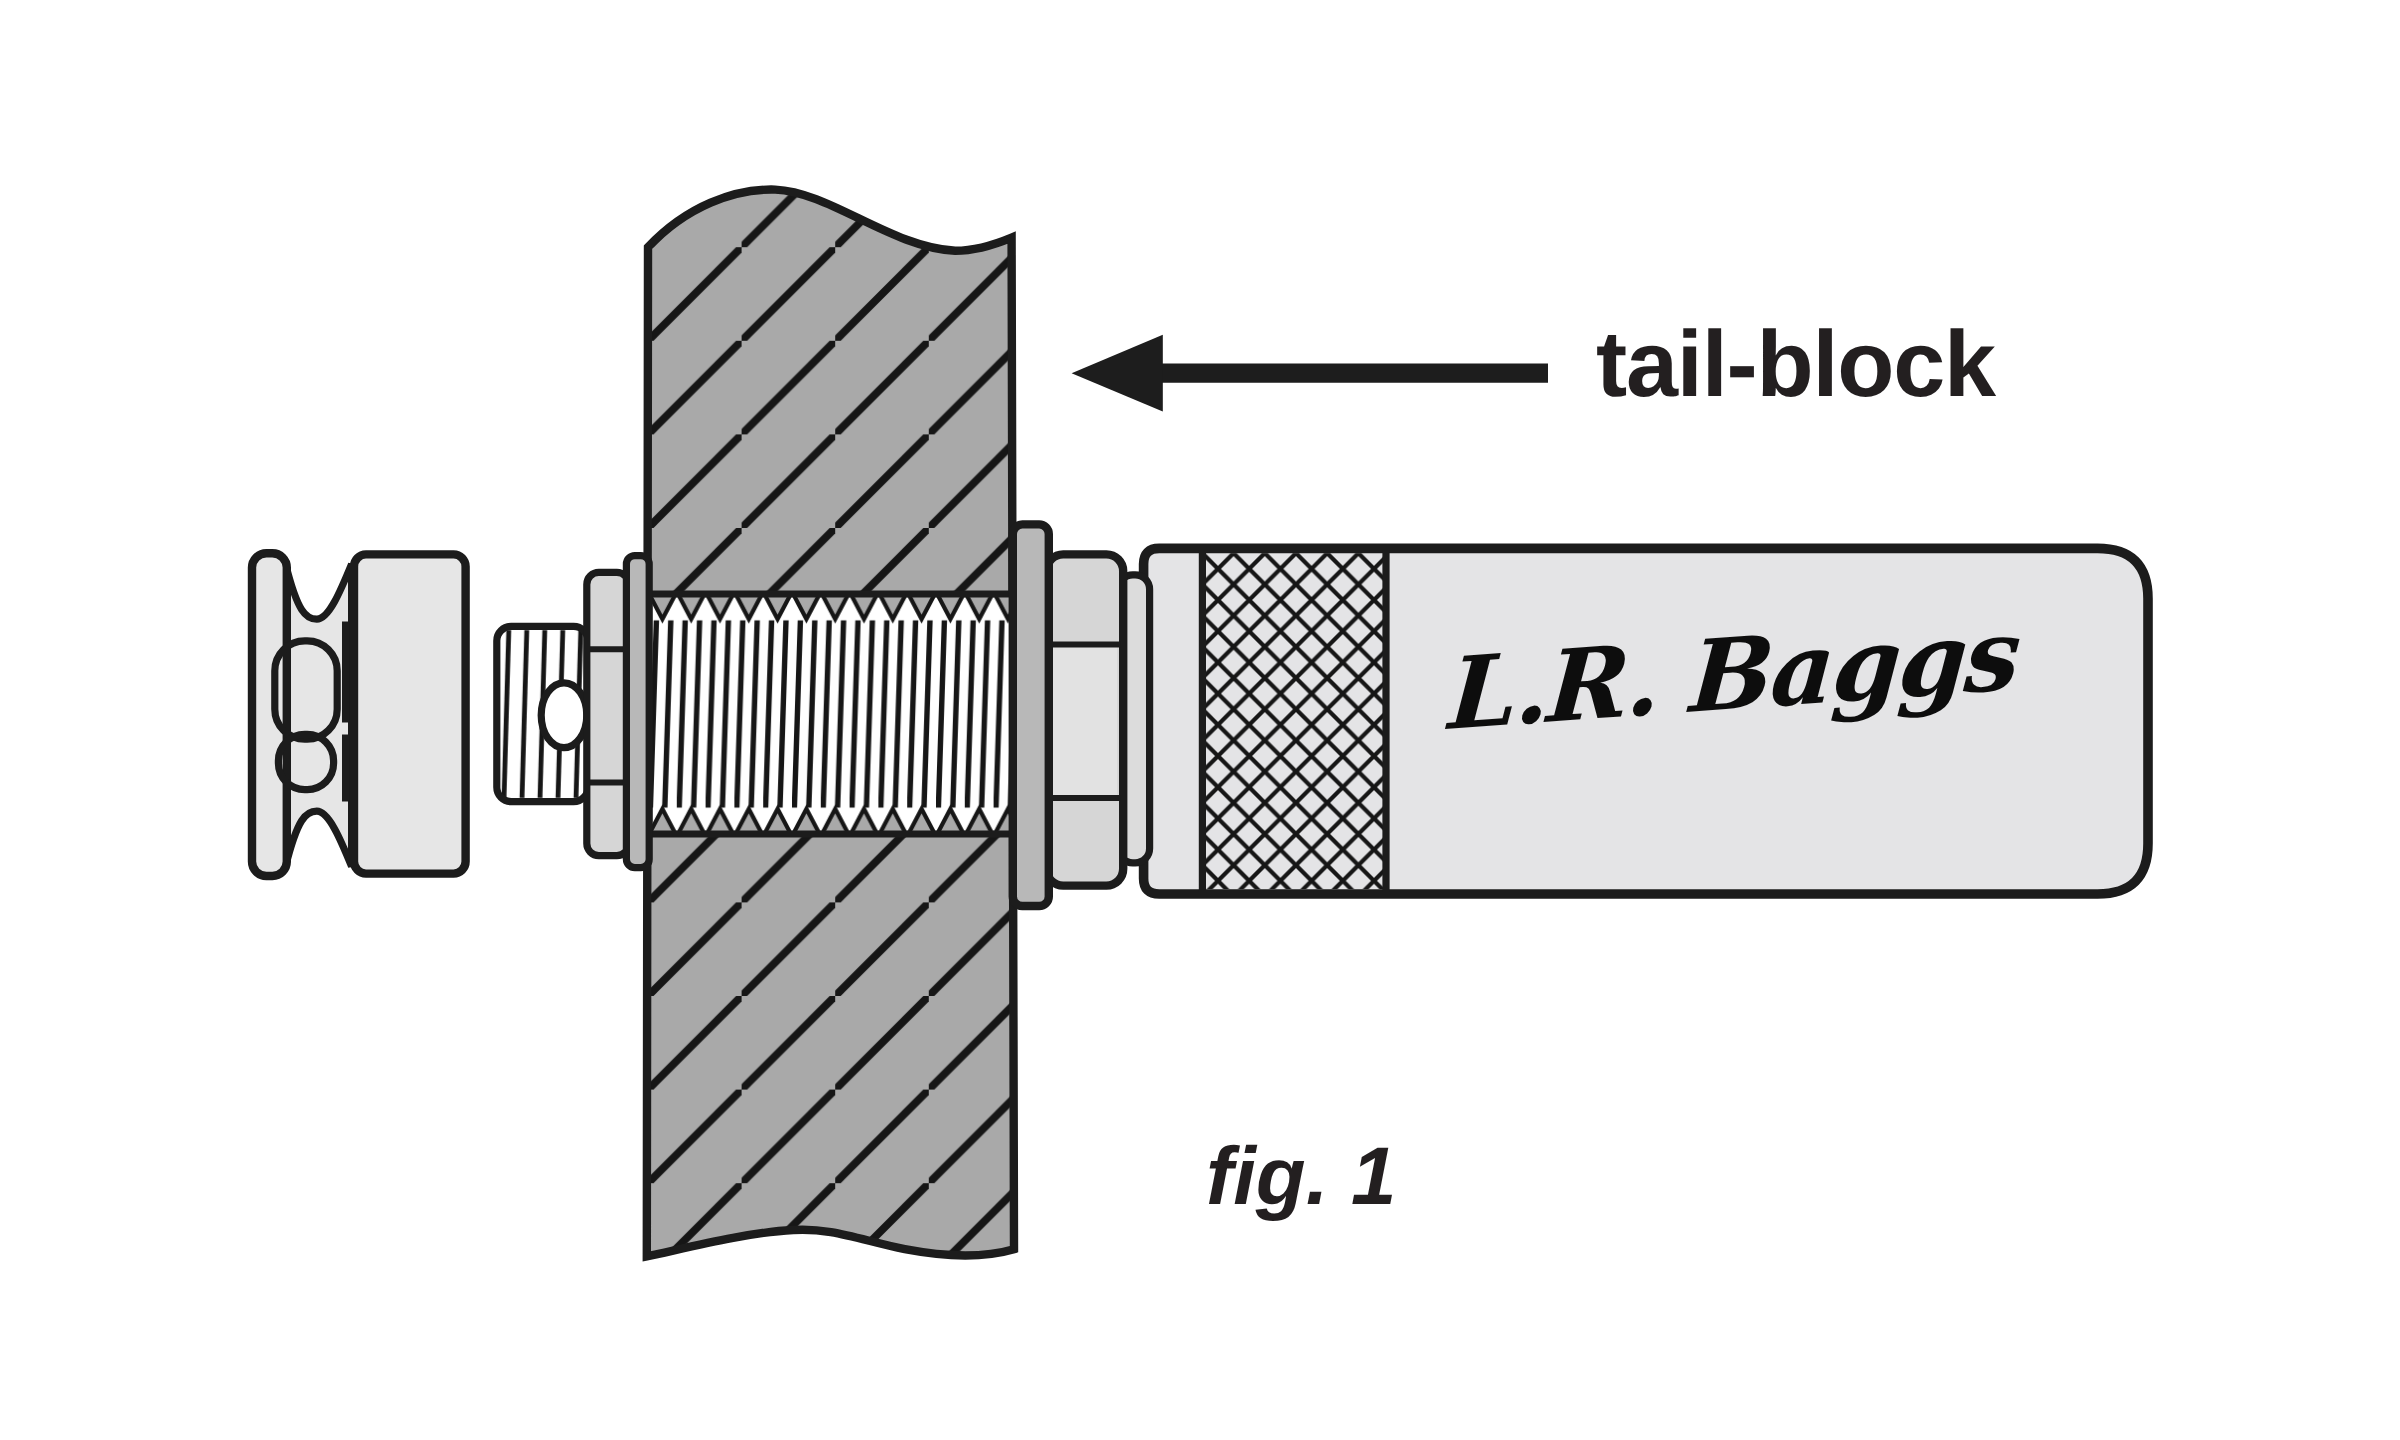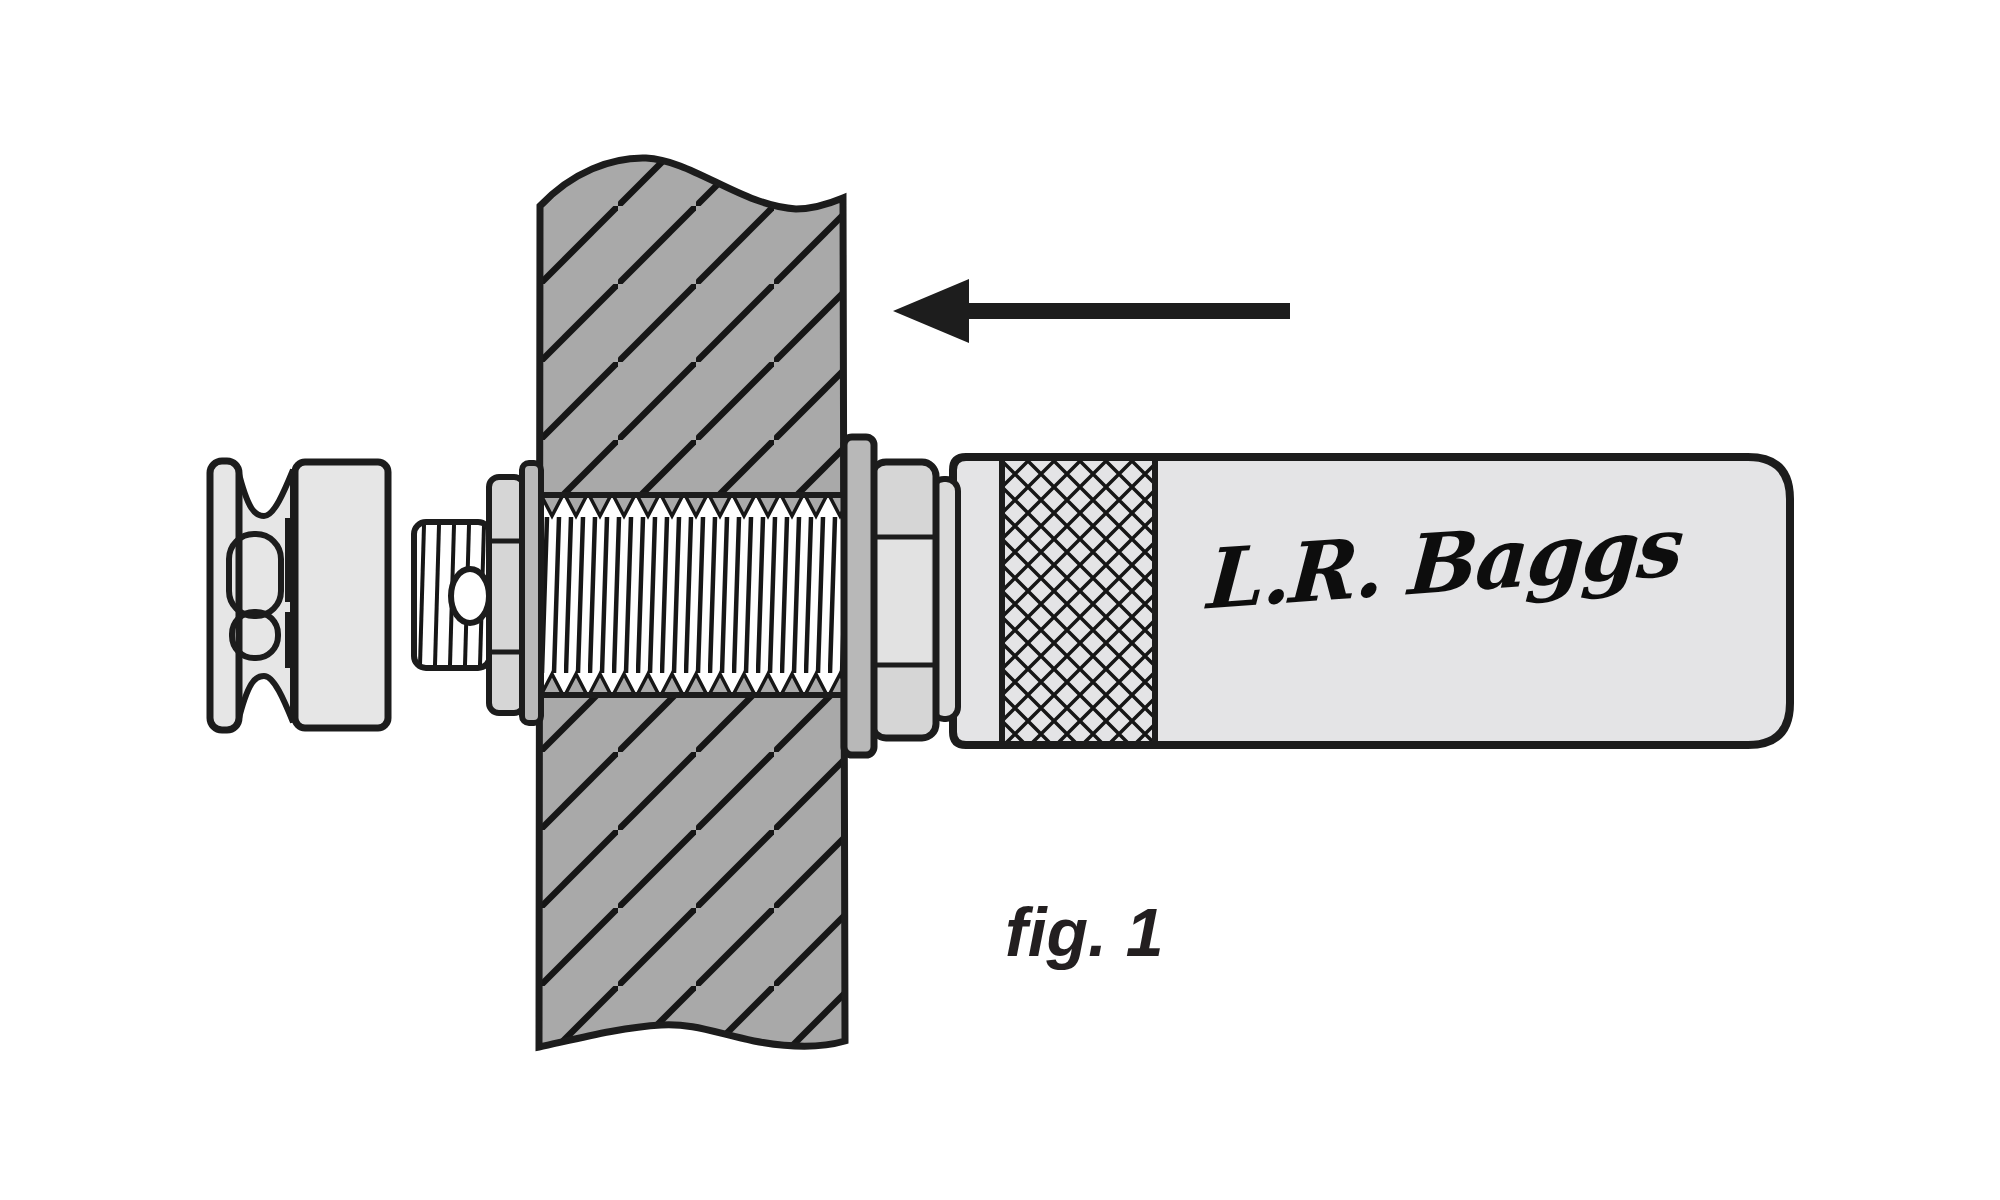--- a/index.html
+++ b/index.html
@@ -12,21 +12,21 @@
     font-family: "Liberation Sans", sans-serif;
   }
   .stage svg { position: absolute; left: 0; top: 0; }
   .txt { position: absolute; color: #231f20; white-space: nowrap; }
   .label-tailblock {
     left: 1330px; top: 264px;
     font-weight: 700; font-size: 78px; line-height: 1;
     letter-spacing: -1px;
   }
   .caption {
-    left: 1005px; top: 898px;
+    left: 1005px; top: 946px;
     font-style: italic; font-weight: 700; font-size: 68px; line-height: 1;
   }
   .signature {
     left: 1208px; top: 538px; width: 520px;
     font-family: "DejaVu Serif", serif;
     font-style: italic; font-weight: 700; font-size: 82px; line-height: 1;
     color: #0d0d0d;
     transform: rotate(-4deg) skewX(-8deg);
     transform-origin: left center;
     letter-spacing: -2px;
@@ -104,17 +104,18 @@
       <path d="M874,537 L934,537 M874,665 L934,665" stroke="#1c1c1c" stroke-width="5" fill="none"></path>
       <rect x="844" y="437" width="30" height="318" rx="8" stroke="#1c1c1c" stroke-width="7" fill="#b8b8b8"></rect>
     </g>
 
     <g>
       <path d="M960,311 L1290,311" stroke="#1d1d1d" stroke-width="16" fill="none"></path>
       <polygon points="893,311 969,279 969,343" fill="#1d1d1d"></polygon>
     </g>
   </svg>
 
+  <div class="txt label-tailblock">tail-block</div>
 
   <div class="txt signature">L.R. Baggs</div>
 
   <div class="txt caption">fig. 1</div>
 </div>
 
 </body></html>

